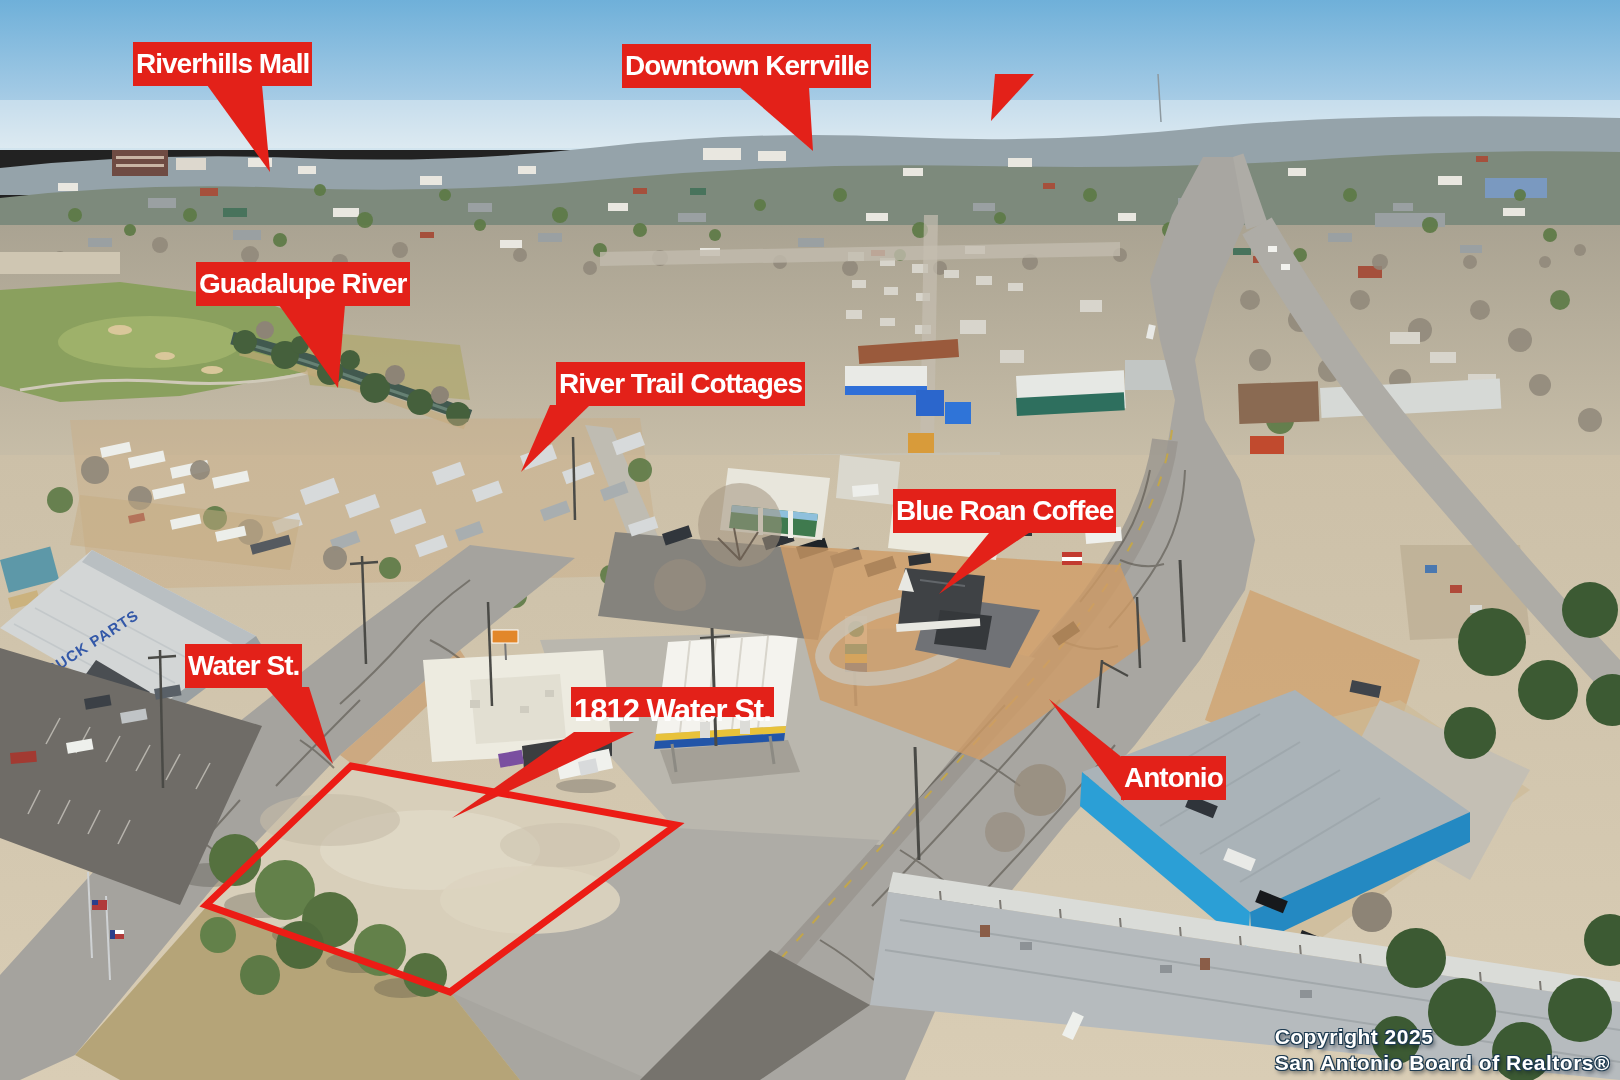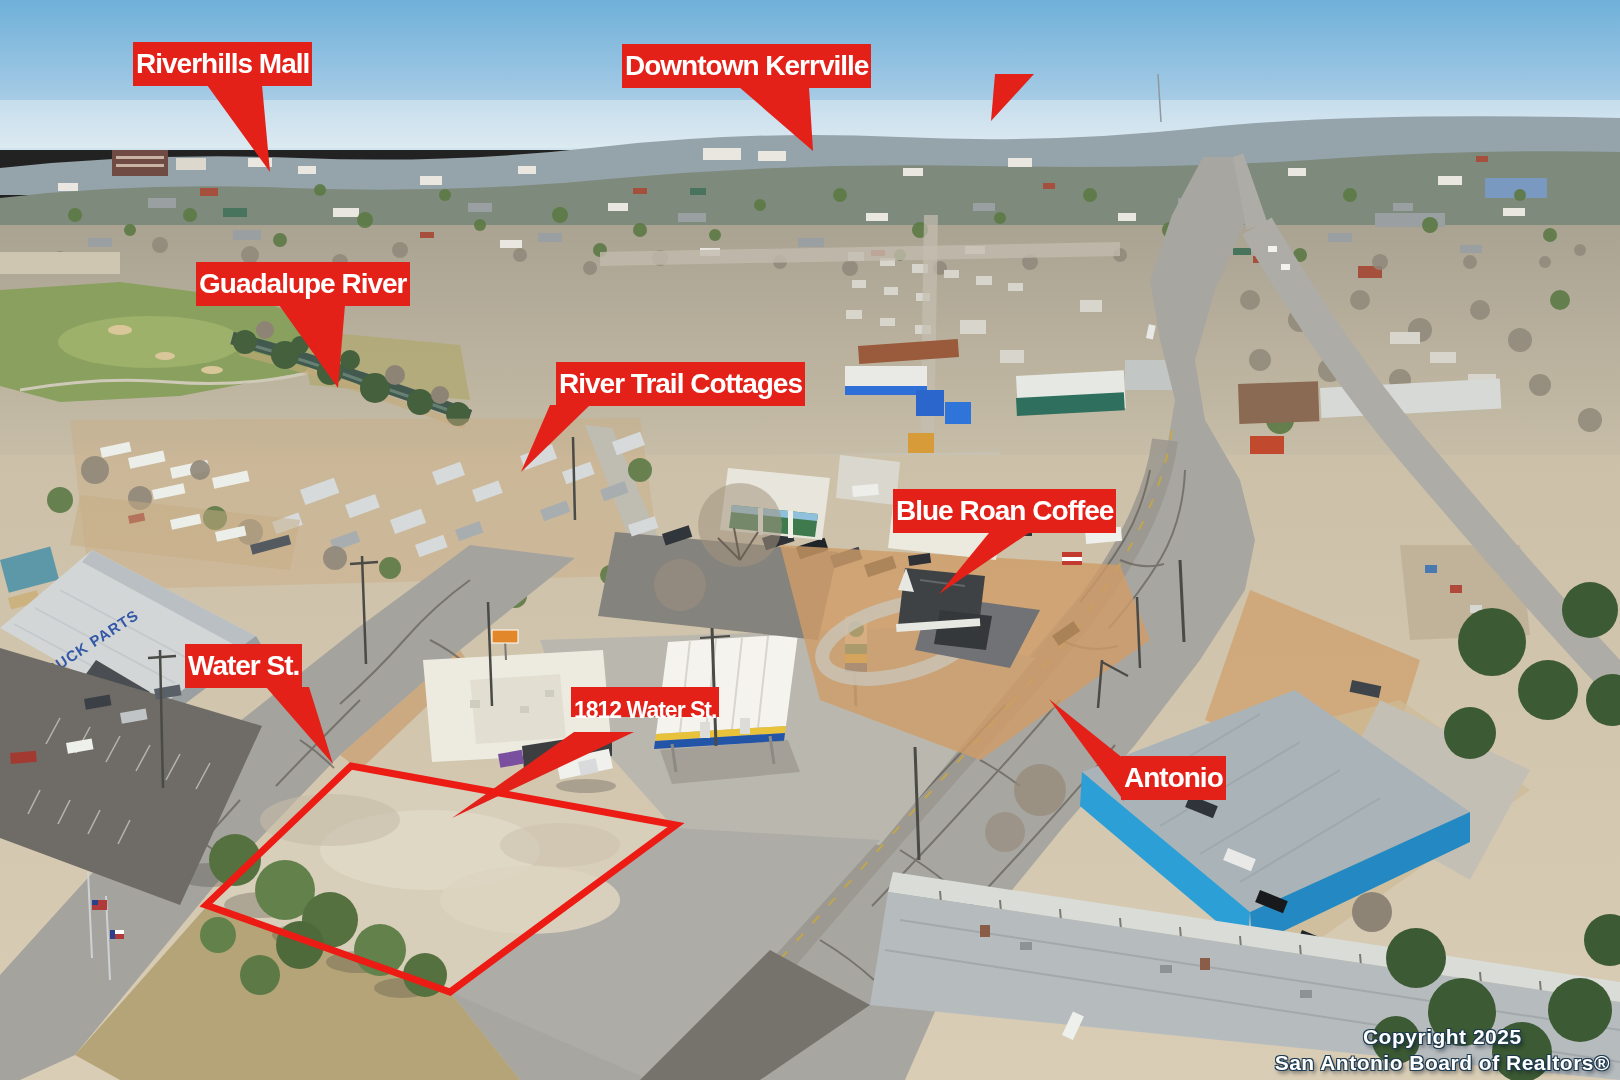--- a/index.html
+++ b/index.html
@@ -2,25 +2,25 @@
 <html style="--label-bg: #e32119; --label-text: #ffffff; --parcel-outline: #ec1c15; --copyright-text: #ffffff; --store-sign-text: #3358a8;"><head>
 <meta charset="utf-8">
 <style>
   html,body{margin:0;padding:0;background:#222;}
   .stage{position:relative;width:1620px;height:1080px;overflow:hidden;
          font-family:"Liberation Sans",sans-serif;}
   .stage svg{position:absolute;left:0;top:0;}
   .callout{position:absolute;background:var(--label-bg,#e32119);color:var(--label-text,#fff);
            font-weight:700;font-size:28px;height:44px;line-height:44px;padding:0 3px;
            white-space:nowrap;letter-spacing:-1px;z-index:30;}
-  .callout.big{font-size:23px;height:30px;line-height:47px;}
+  .callout.big{font-size:31px;height:30px;line-height:47px;}
   .overlay{z-index:20;pointer-events:none;}
   .ptr{fill:var(--label-bg,#e32119);}
   .parcel{fill:none;stroke:var(--parcel-outline,#ed1c16);stroke-width:7;stroke-linejoin:miter;}
-  .copyright{position:absolute;right:10px;bottom:4px;text-align:center;z-index:40;
+  .copyright{position:absolute;right:10px;bottom:4px;text-align:left;z-index:40;
              color:var(--copyright-text,#fff);font-weight:700;font-size:21px;line-height:26px;
              letter-spacing:.5px;
              text-shadow:-1px -1px 0 #1d3a50,1px -1px 0 #1d3a50,-1px 1px 0 #1d3a50,
                          1px 1px 0 #1d3a50,2px 3px 4px rgba(0,15,30,.65);}
   .signtext{font:700 15px "Liberation Sans",sans-serif;fill:var(--store-sign-text,#3358a8);
             letter-spacing:1px;}
 </style>
 </head>
 <body>
 

